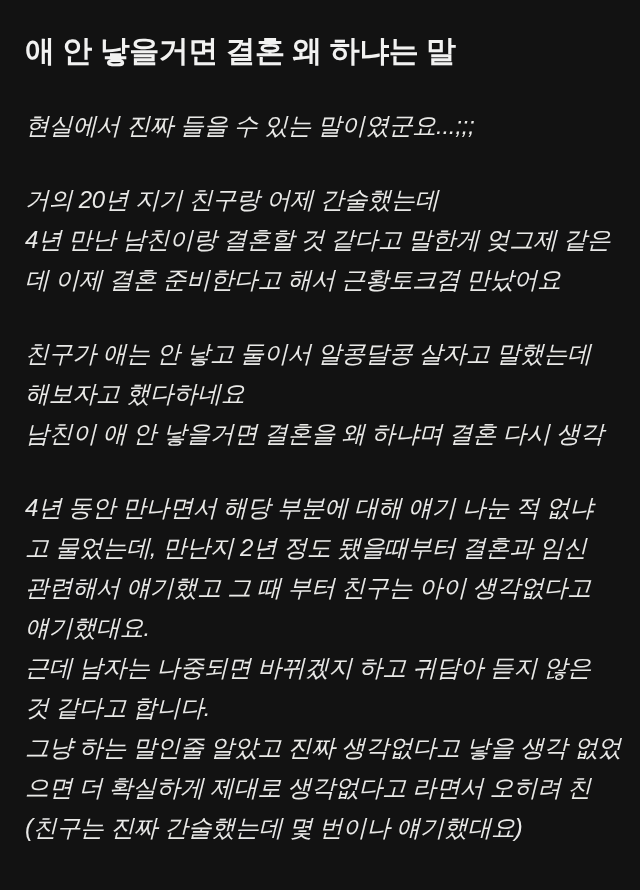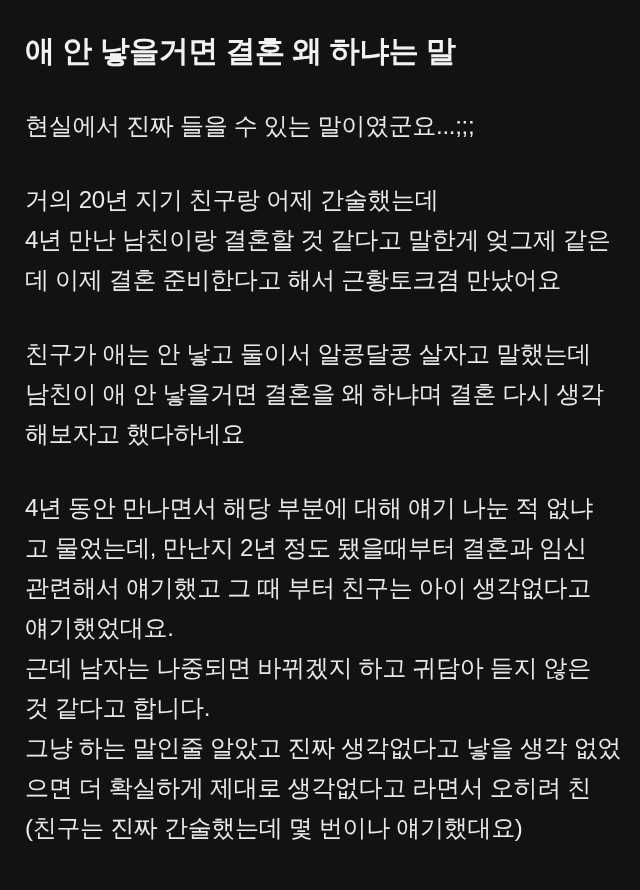--- a/index.html
+++ b/index.html
@@ -23,20 +23,21 @@
     .post-title {
       margin: 0 0 36px 0;
       font-size: 30px;
       line-height: 38px;
       font-weight: 700;
       letter-spacing: -0.5px;
       color: #f2f2f1;
     }
     .paragraph {
       margin: 0 0 34px 0;
+      font-style: italic;
     }
     .paragraph:last-child {
       margin-bottom: 0;
     }
     .line {
       font-size: 24px;
       line-height: 40px;
       letter-spacing: -0.3px;
       color: #e9e9e7;
       white-space: nowrap;
@@ -54,29 +55,29 @@
   </div>
 
   <div class="paragraph">
     <div class="line">거의 20년 지기 친구랑 어제 간술했는데</div>
     <div class="line">4년 만난 남친이랑 결혼할 것 같다고 말한게 엊그제 같은</div>
     <div class="line">데 이제 결혼 준비한다고 해서 근황토크겸 만났어요</div>
   </div>
 
   <div class="paragraph">
     <div class="line">친구가 애는 안 낳고 둘이서 알콩달콩 살자고 말했는데</div>
+    <div class="line">해보자고 했다하네요</div>
     <div class="line">남친이 애 안 낳을거면 결혼을 왜 하냐며 결혼 다시 생각</div>
-    <div class="line">해보자고 했다하네요</div>
   </div>
 
   <div class="paragraph">
     <div class="line">4년 동안 만나면서 해당 부분에 대해 얘기 나눈 적 없냐</div>
     <div class="line">고 물었는데, 만난지 2년 정도 됐을때부터 결혼과 임신</div>
     <div class="line">관련해서 얘기했고 그 때 부터 친구는 아이 생각없다고</div>
-    <div class="line">얘기했었대요.</div>
+    <div class="line">얘기했대요.</div>
     <div class="line">근데 남자는 나중되면 바뀌겠지 하고 귀담아 듣지 않은</div>
     <div class="line">것 같다고 합니다.</div>
     <div class="line">그냥 하는 말인줄 알았고 진짜 생각없다고 낳을 생각 없었</div>
     <div class="line">으면 더 확실하게 제대로 생각없다고 라면서 오히려 친</div>
     <div class="line">(친구는 진짜 간술했는데 몇 번이나 얘기했대요)</div>
   </div>
 
 </div>
 
 </body></html>

